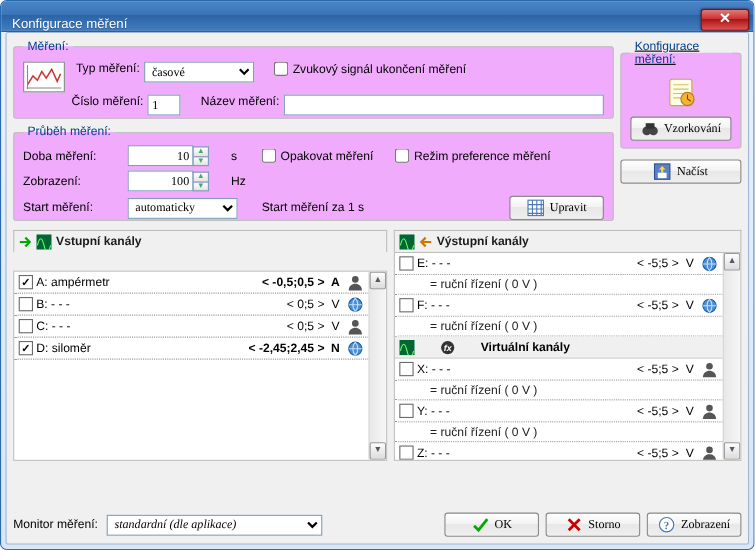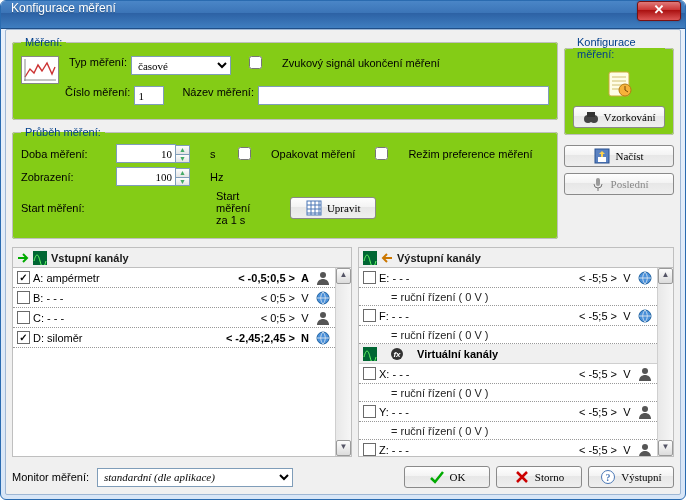--- a/index.html
+++ b/index.html
@@ -3,73 +3,73 @@
 <meta charset="utf-8">
 <style>
   * { box-sizing: border-box; }
   html, body { margin:0; padding:0; }
   body { font-family: "Segoe UI", Tahoma, sans-serif; font-size:11px; color:#000; background:#fff; }
 
   .window { width:686px; height:500px; border:1px solid #2a6bb0; border-radius:6px; overflow:hidden;
             background:linear-gradient(#e9f1fb, #d8e6f7); position:relative; }
 
   .titlebar { height:28px; background:linear-gradient(#4a86c7, #3b74b7 45%, #2d62a5 46%, #3f7ec0);
-              color:#fff; display:flex; align-items:flex-start; padding:0 4px 0 10px; font-size:12px;
+              color:#fff; display:flex; align-items:flex-end; padding:0 4px 0 10px; font-size:12px;
               border-bottom:1px solid #1f4e87; }
   .titlebar .title { flex:1; text-shadow:0 1px 1px rgba(0,0,0,.3); }
   .close-btn { width:44px; height:20px; background:linear-gradient(#e07a7a,#c33 45%,#a11 46%,#d55);
                border:1px solid #7a1111; border-radius:3px; color:#fff; text-align:center;
                line-height:16px; font-weight:bold; cursor:pointer; font-size:13px; box-shadow:0 0 2px rgba(0,0,0,.3); }
 
   .client { position:absolute; top:28px; left:4px; right:4px; bottom:4px; background:#f0f0f0;
             border:1px solid #9fb7d4; border-radius:2px; padding:6px; }
 
-  fieldset { border:1px solid #bfbfbf; border-radius:3px; margin:0 0 6px 0; padding:6px 8px 12px 8px;
-             position:relative; background:#84cc16; }
+  fieldset { border:1px solid #bfbfbf; border-radius:3px; margin:0 0 6px 0; padding:6px 8px 0 8px;
+             position:relative; background:#f0abfc; }
   fieldset > legend { font-size:11px; padding:0 4px; color:#003e8a; }
 
   .top-row { display:flex; gap:6px; }
   .left-col { flex:1; }
   .right-col { width:110px; display:flex; flex-direction:column; gap:2px; }
 
   .row { display:flex; align-items:flex-start; gap:4px; margin:2px 0; }
   .lbl { white-space:nowrap; }
   select, input[type=text] { font:11px "Segoe UI"; border:1px solid #7f9db9; padding:1px 2px; height:19px; background:#fff; }
   input[type=text] { padding:1px 3px; }
   .sel-type { width:100px; }
   .num-small { width:30px; }
   .name-input { flex:1; }
 
-  .chk { display:inline-flex; align-items:center; gap:20px; }
+  .chk { display:inline-flex; align-items:center; gap:4px; }
   .chk input { margin:0; width:13px; height:13px; }
 
   .spinner { display:inline-flex; align-items:center; }
   .spinner input { width:60px; text-align:right; }
   .spin-btns { display:flex; flex-direction:column; margin-left:-1px; }
   .spin-btns span { width:15px; height:9px; border:1px solid #7f9db9; background:linear-gradient(#fdfdfd,#e4e4e4);
                     font-size:7px; line-height:7px; text-align:center; color:#4a6; cursor:pointer; }
   .spin-btns span:first-child { border-bottom:none; }
 
   .prubeh-grid { display:grid; grid-template-columns: 95px 90px 22px 1fr; row-gap:4px; align-items:center; }
   .prubeh-grid .unit { padding-left:4px; }
   .prubeh-right { display:flex; align-items:center; gap:20px; padding-left:10px; }
 
   .btn { display:inline-flex; align-items:center; justify-content:center; gap:5px;
          height:22px; min-width:86px; padding:0 8px; cursor:pointer;
          border:1px solid #8a8a8a; border-radius:3px;
          background:linear-gradient(#fefefe,#f3f3f3 45%,#e7e7e7 46%,#efefef); font:11px "Segoe UI"; }
   .btn-wide { width:100%; }
   .icon16 { width:16px; height:16px; display:inline-block; }
 
-  .right-col fieldset { flex:0 0 auto; }
+  .right-col fieldset { flex:0 0 auto;text-decoration:underline; }
   .right-col .btn { margin:2px 0; }
 
   .channels-row { display:flex; gap:6px; margin-top:2px; }
   .chan-col { display:flex; flex-direction:column; }
-  .chan-col.left { flex:0 0 340px; }
+  .chan-col.left { flex:0 0 340px;gap:17px; }
   .chan-col.right { flex:1; }
 
   .chan-header { display:flex; align-items:center; gap:4px; height:20px; border:1px solid #bfbfbf;
                  border-bottom:none; background:#f0f0f0; padding:0 4px; font-weight:bold; color:#1a1a1a; }
   .chan-header .hdr-icons { display:flex; gap:2px; }
   .chan-body { flex:1; border:1px solid #bfbfbf; background:#fff; overflow:hidden; position:relative; }
   .chan-list { position:absolute; top:0; left:0; right:16px; bottom:0; overflow:hidden; }
   .scrollbar { position:absolute; top:0; right:0; bottom:0; width:16px; background:linear-gradient(90deg,#e8e8e8,#f6f6f6);
                border-left:1px solid #cfcfcf; }
   .scrollbar .sb-btn { height:16px; border:1px solid #9a9a9a; margin:0; background:linear-gradient(#fdfdfd,#dcdcdc);
@@ -83,21 +83,21 @@
   .ch-row .ck.checked::after { content:"✓"; }
   .ch-row .nm { flex:0 0 auto; font-weight:normal; }
   .ch-row .sep { flex:1; }
   .ch-row .rng { white-space:nowrap; }
   .ch-row .end-icon { width:16px; height:16px; }
   .bold { font-weight:bold; }
 
   .sub-row { display:flex; align-items:center; height:18px; padding:0 4px 0 32px; border-bottom:1px dotted #999;
              font-size:11px; color:#222; gap:4px; }
 
-  .sub-header { display:flex; align-items:center; gap:13px; height:20px; font-weight:bold;
+  .sub-header { display:flex; align-items:center; gap:23px; height:20px; font-weight:bold;
                 border-bottom:1px solid #cfcfcf; padding:0 4px; background:#f0f0f0; }
 
   .bottom-bar { position:absolute; left:6px; right:6px; bottom:6px; display:flex; align-items:center; gap:6px; }
   .bottom-bar .lbl { margin-right:2px; }
   .bottom-bar .sel-mon { width:196px;font-style:italic; }
   .bottom-bar .spacer { flex:1; }
 
   
   svg { display:block; }
   .chart-thumb { width:38px; height:28px; border:1px solid #888; background:#fff; margin-right:6px; padding:2px; }
@@ -174,20 +174,23 @@
               <input type="text" value="100" style="">
               <span class="spin-btns">
                   <span>▲</span>
                   <span>▼</span>
                 </span>
             </span>
             <span class="unit">Hz</span>
             <span></span>
 
             <span class="lbl">Start měření:</span>
+            <select style="width:100px;">
+              <option>automaticky</option>
+            </select>
             <span></span>
             <span class="prubeh-right">
               <span>Start měření za 1 s</span>
               <span style="flex:1"></span>
               <span class="btn">
                 <span class="icon16">
                     <svg viewBox="0 0 16 16">
                       <rect x="1" y="1" width="14" height="14" fill="#fff" stroke="#4a77b5"></rect>
                       <path d="M1 5h14M1 9h14M1 13h14M5 1v14M9 1v14M13 1v14" stroke="#4a77b5"></path>
                     </svg>
@@ -227,29 +230,20 @@
         <span class="btn btn-wide">
           <span class="icon16">
               <svg viewBox="0 0 16 16">
                 <rect x="1" y="1" width="14" height="14" fill="#5a82c2" stroke="#2a5291"></rect>
                 <rect x="4" y="9" width="8" height="5" fill="#fff"></rect>
                 <path d="M8 3l3 3H9v3H7V6H5z" fill="#ffd34d"></path>
               </svg>
             </span>
           <span>Načíst</span>
         </span>
-        <span class="btn btn-wide">
-          <span class="icon16">
-              <svg viewBox="0 0 16 16">
-                <rect x="6" y="2" width="4" height="8" rx="2" fill="#9a9a9a"></rect>
-                <path d="M4 8a4 4 0 008 0M8 12v3" stroke="#777" fill="none"></path>
-              </svg>
-            </span>
-          <span style="color:#888;">Poslední</span>
-        </span>
       </div>
     </div>
 
     <div class="channels-row" style="height:210px;">
       <div class="chan-col left">
         <div class="chan-header">
           <span class="hdr-icons">
             <span class="icon16" style="width:14px;height:14px;">
                 <svg viewBox="0 0 14 14">
                   <path d="M1 7h8M6 3l4 4-4 4" stroke="#0a0" stroke-width="2" fill="none"></path>
@@ -471,18 +465,18 @@
           </span>
         <span>Storno</span>
       </span>
       <span class="btn">
         <span class="icon16">
             <svg viewBox="0 0 16 16">
               <circle cx="8" cy="8" r="6.5" fill="#fff" stroke="#4a77b5"></circle>
               <text x="8" y="12" text-anchor="middle" font-size="10" fill="#4a77b5" font-weight="bold">?</text>
             </svg>
           </span>
-        <span>Výstupní</span>
+        <span>Zobrazení</span>
       </span>
     </div>
 
   </div>
 </div>
 
 </body></html>

